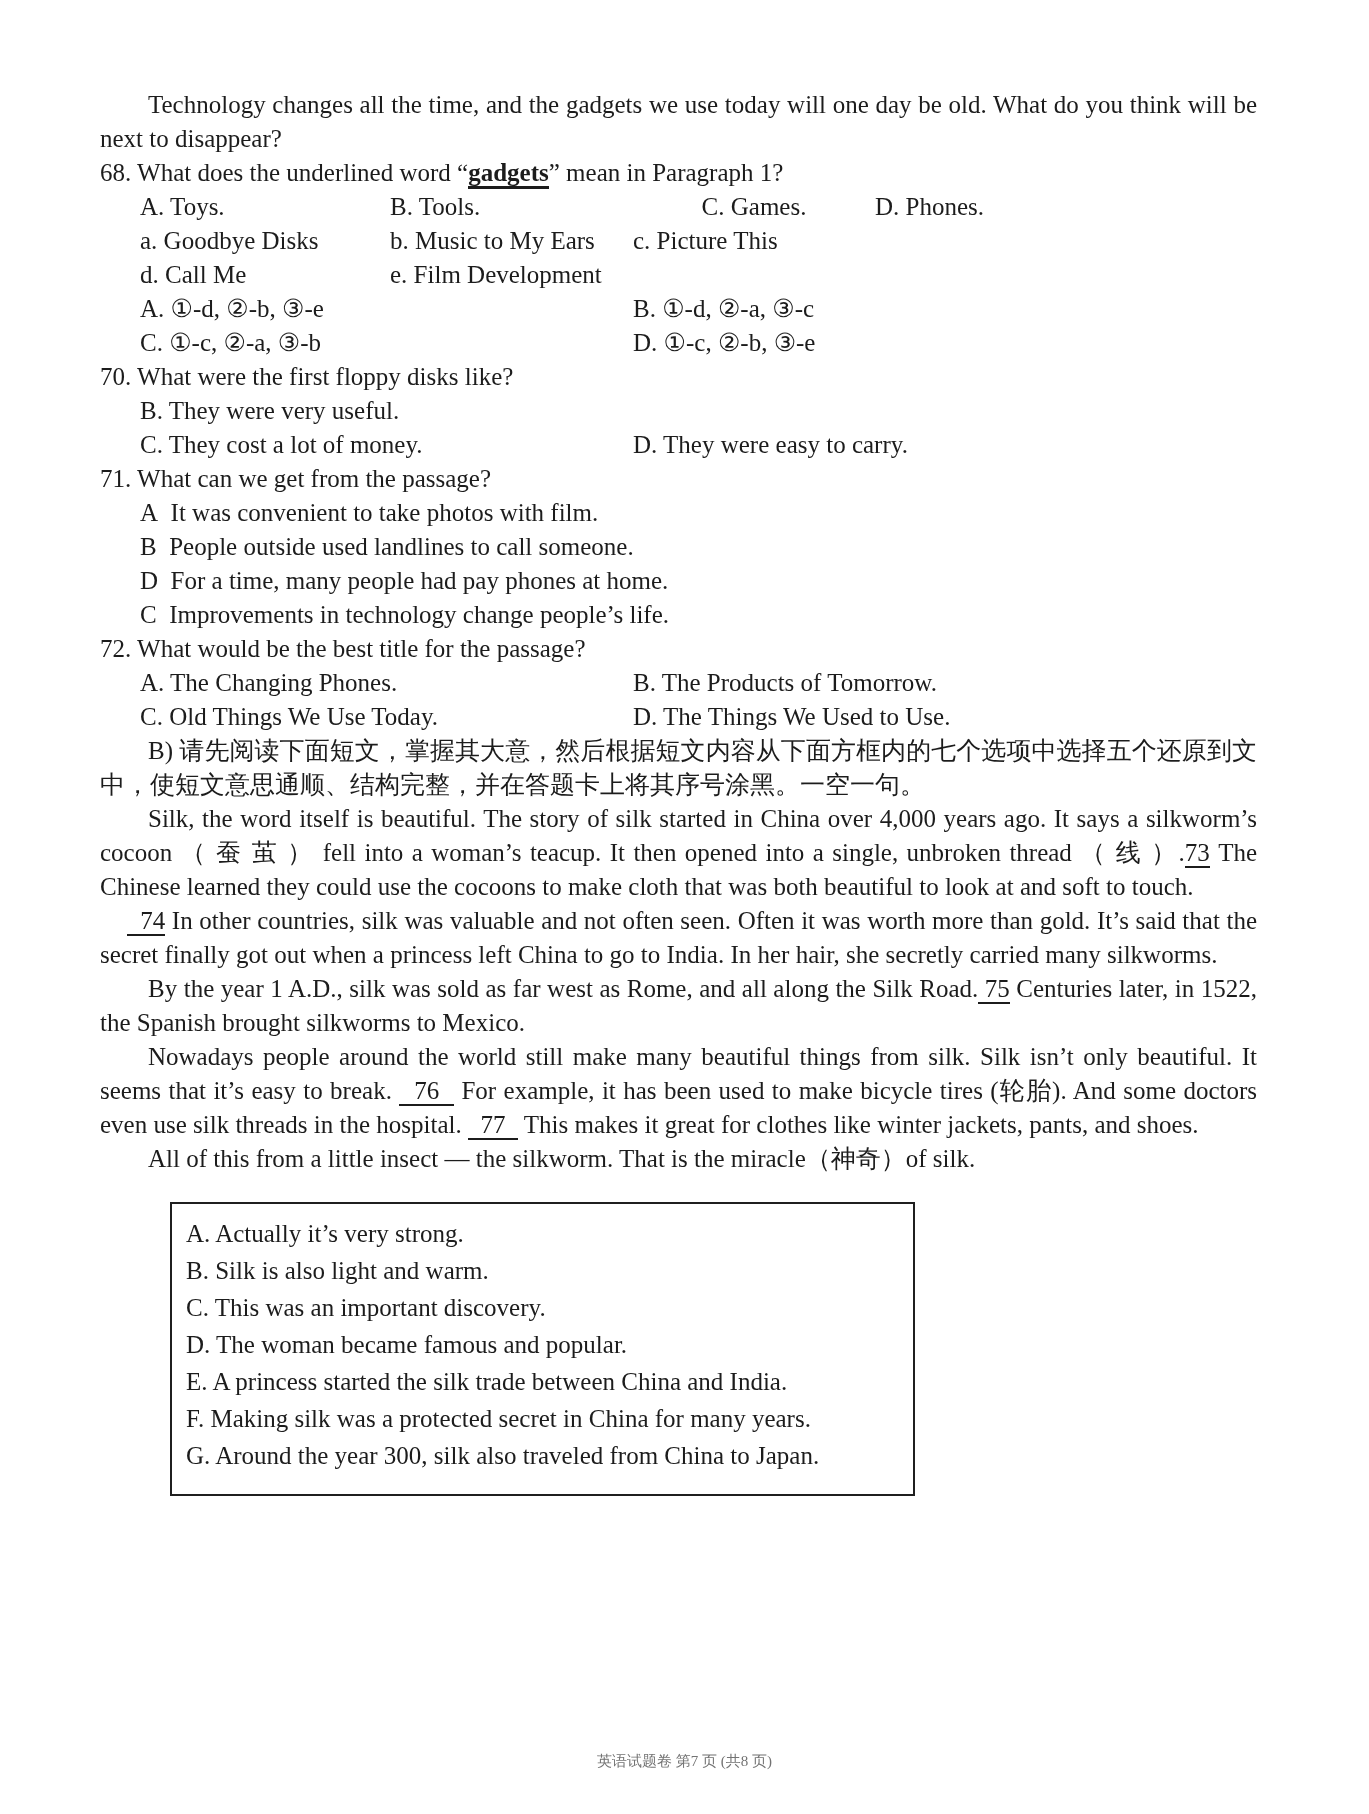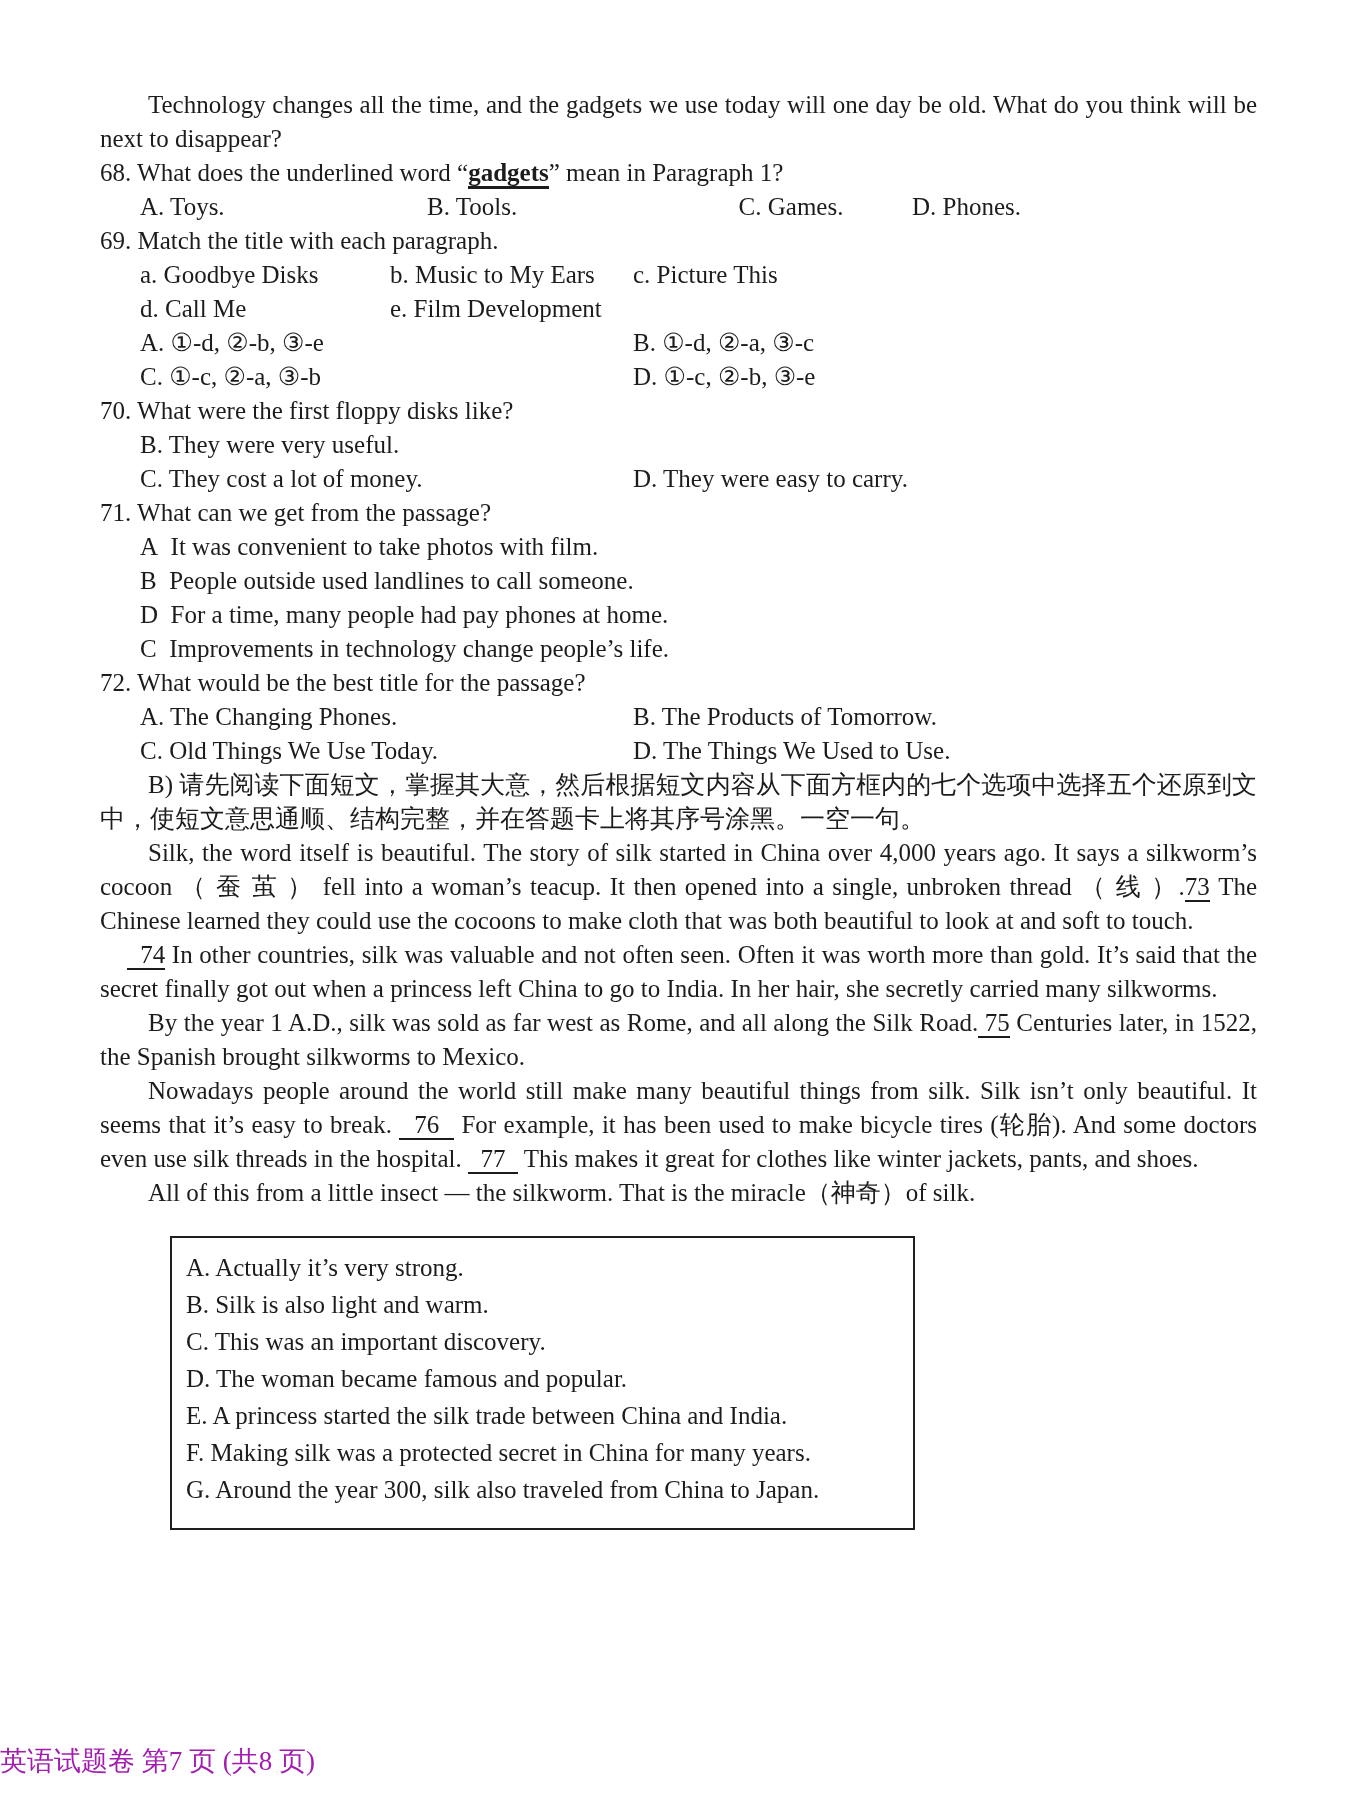--- a/index.html
+++ b/index.html
@@ -10,57 +10,56 @@
     font-size:25px;line-height:34px;color:#1c1c1c;
     margin:0 auto;overflow:hidden;
   }
   p{margin:0;}
   .just{text-align:justify;}
   .indent{text-indent:48px;}
   .indent-sm{text-indent:27px;}
   .opt-row{display:flex;padding-left:40px;}
   .opt-row .c4{flex:0 0 auto;}
   .opt-row .c4:nth-child(1){width:250px;}
-  .opt-row .c4:nth-child(2){width:243px;margin-left:37px;}
+  .opt-row .c4:nth-child(2){width:243px;}
   .opt-row .c4:nth-child(3){width:242px;text-align:center;}
   .opt-row .c3:nth-child(1){width:250px;}
   .opt-row .c3:nth-child(2){width:243px;}
   .opt-row .c2:nth-child(1){width:493px;}
   .opt-line{padding-left:40px;}
   .kw{font-weight:bold;border-bottom:3px solid #1c1c1c;padding-bottom:0px;}
   .blank{border-bottom:2px solid #1c1c1c;white-space:pre;}
   .choices-box{
     box-sizing:border-box;margin:26px 0 0 70px;width:745px;
     border:2px solid #1f1f1f;padding:11px 16px 20px 14px;line-height:37px;
   }
   .choices-box div{white-space:nowrap;}
   .footer{
-    position:absolute;left:0;right:0;bottom:36px;text-align:left;
-    font-size:27px;color:#a21caf;
+    position:absolute;left:0;right:0;bottom:36px;text-align:center;
+    font-size:15px;color:#737373;
   }
 </style>
 </head>
 <body>
 
 <div class="page">
 
   <p class="just indent">Technology changes all the time, and the gadgets we use today will one day be old. What do you think will be next to disappear?</p>
 
   <div>
     <p><span>68. What does the underlined word “</span><span class="kw">gadgets</span><span>” mean in Paragraph 1?</span></p>
     <div class="opt-row">
       <span class="c4">A. Toys.</span>
       <span class="c4">B. Tools.</span>
       <span class="c4">C. Games.</span>
       <span class="c4">D. Phones.</span>
     </div>
   </div>
 
   <div>
-    <p>69. Match the title with each paragraph.</p>
     <div class="opt-row">
       <span class="c3">a. Goodbye Disks</span>
       <span class="c3">b. Music to My Ears</span>
       <span class="c3">c. Picture This</span>
     </div>
     <div class="opt-row">
       <span class="c3">d. Call Me</span>
       <span class="c3">e. Film Development</span>
     </div>
     <div class="opt-row">

